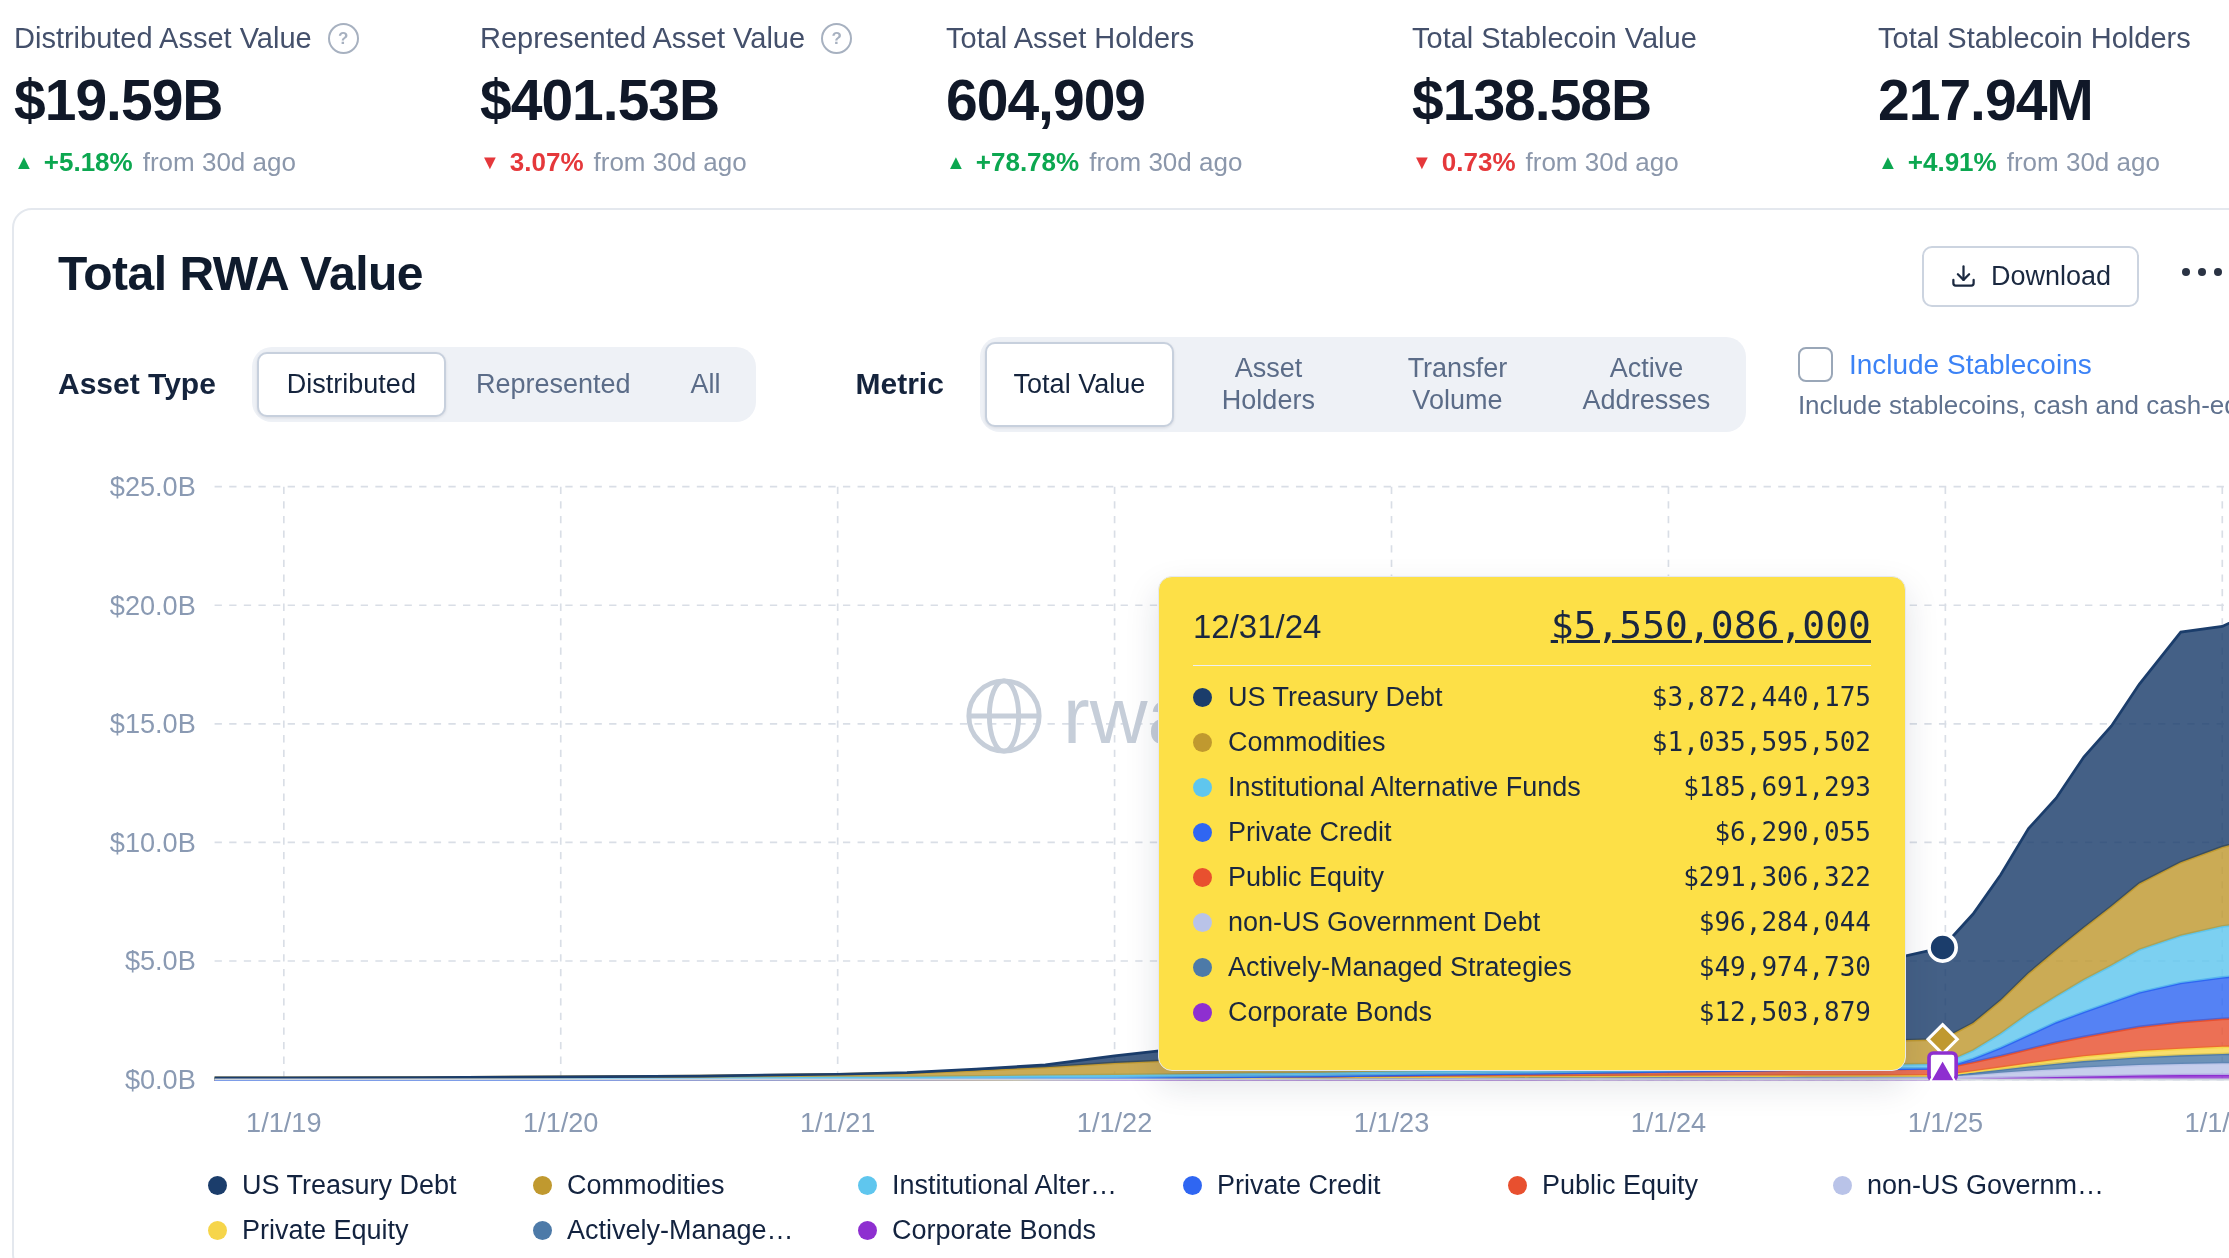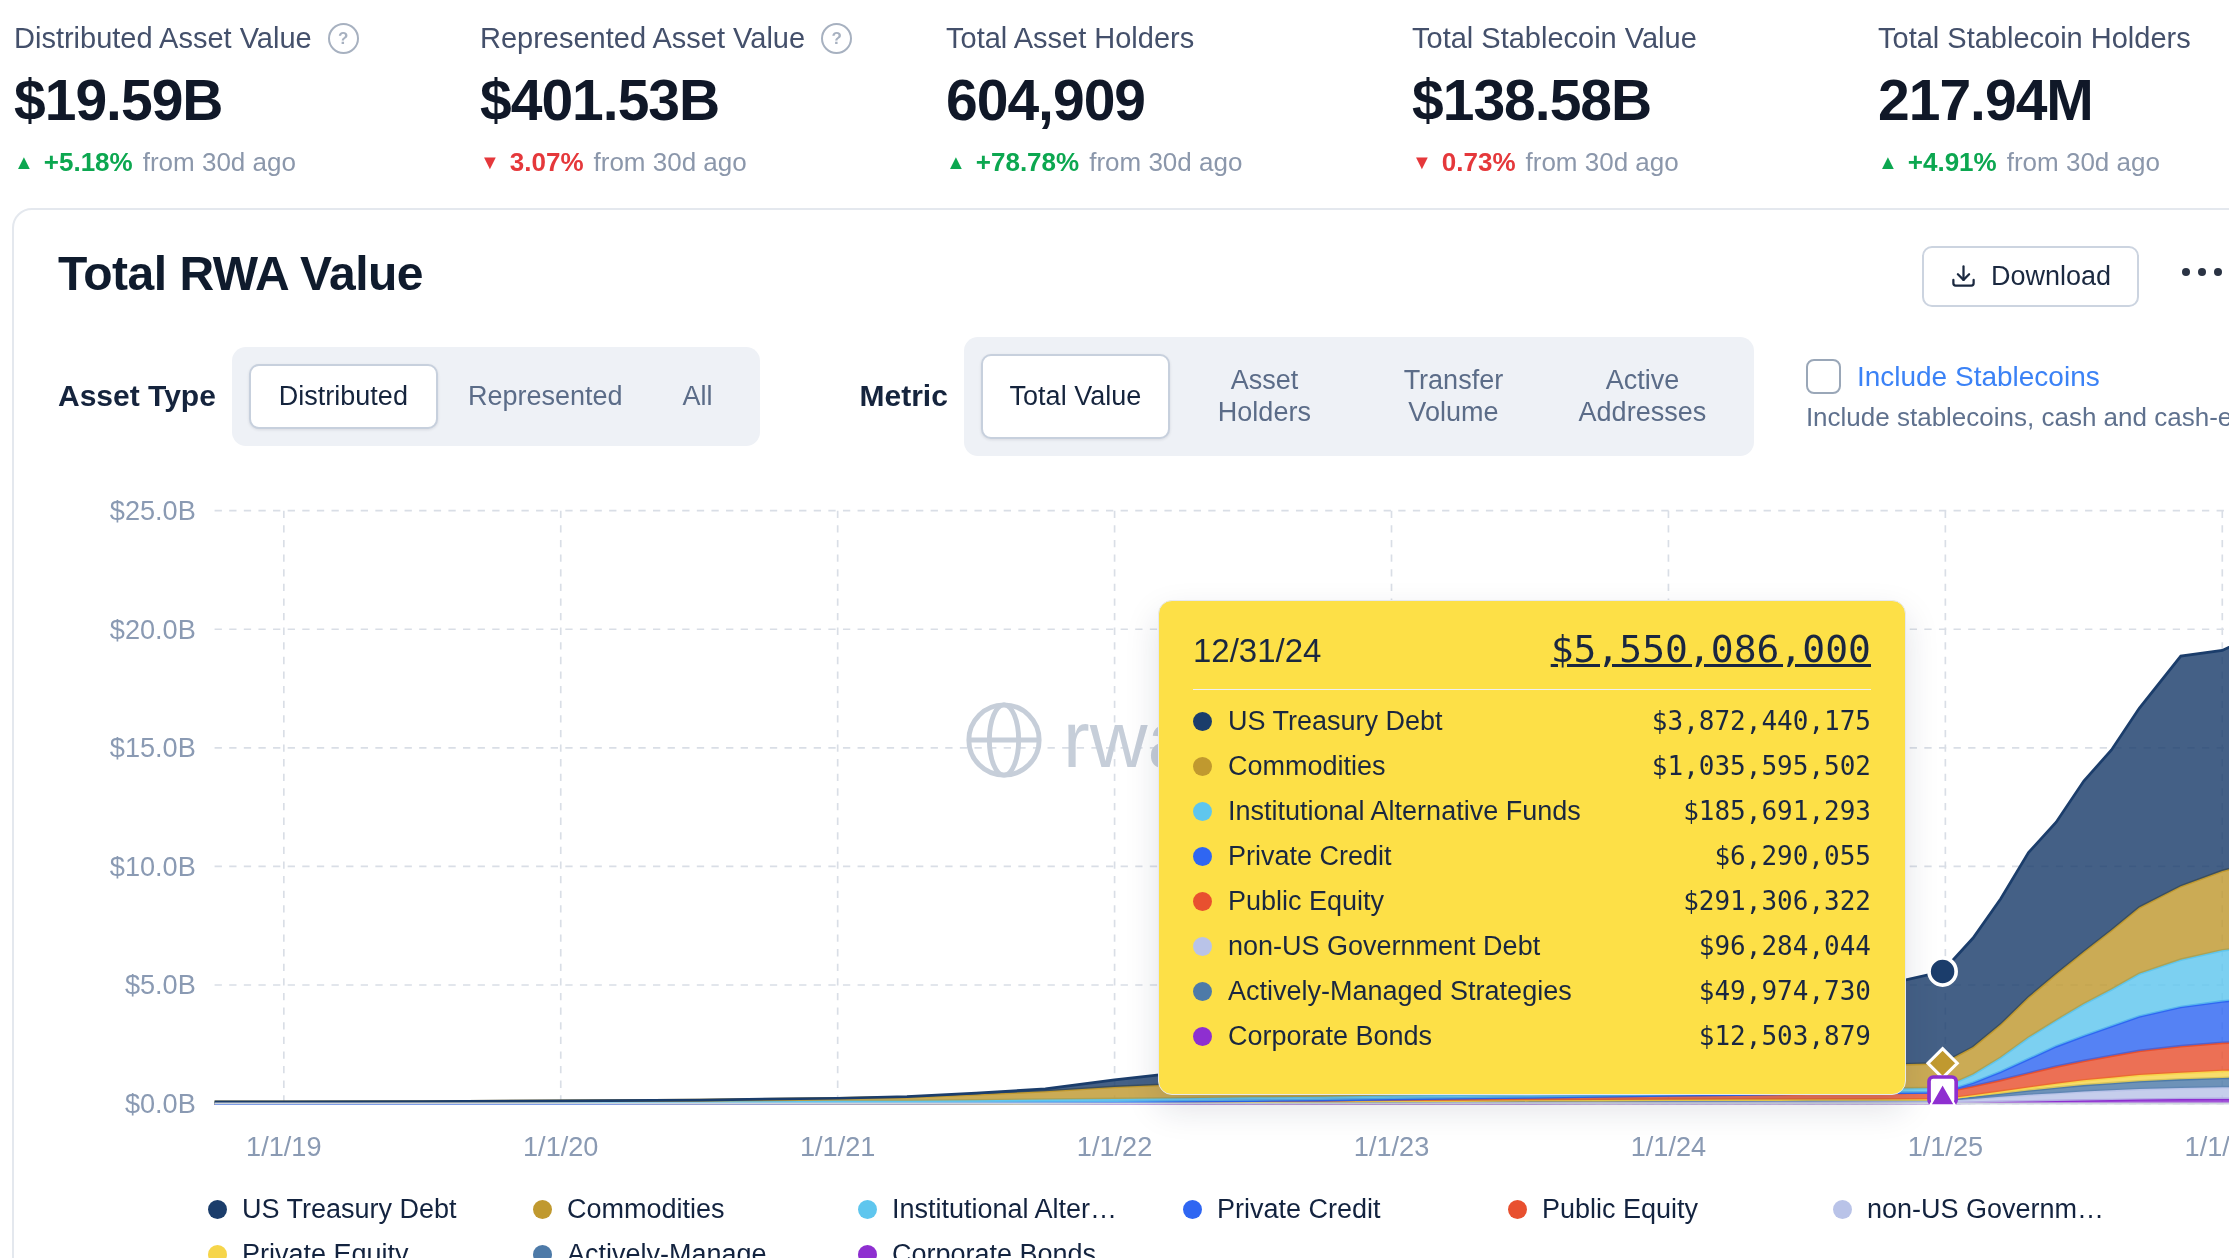--- a/index.html
+++ b/index.html
@@ -24,21 +24,21 @@
     border-radius:20px;padding:36px 0 0 44px;position:relative;box-sizing:border-box;}
   .card-title{margin:0;font-size:48px;font-weight:700;color:#0f1b2d;letter-spacing:-0.5px;}
   .download-btn{position:absolute;left:1908px;top:36px;display:flex;align-items:center;gap:14px;
     background:#fff;border:2px solid #ccd4e0;border-radius:10px;padding:13px 26px;
     font-size:27px;color:#1b2940;font-family:inherit;cursor:pointer;}
   .more-btn{position:absolute;left:2168px;top:58px;display:flex;gap:8px;cursor:pointer;}
   .more-btn i{width:8px;height:8px;border-radius:50%;background:#2a3344;display:block;}
   
   .controls{margin-top:36px;display:flex;align-items:center;}
   .ctl-label{font-size:30px;font-weight:700;color:#15243d;flex:0 0 auto;}
-  .seg{background:#eef1f6;border-radius:14px;padding:17px;display:flex;align-items:stretch;margin-left:16px;}
+  .seg{background:#eef1f6;border-radius:20px;padding:5px;display:flex;align-items:stretch;margin-left:36px;}
   .seg-opt{font-size:27px;color:#5b6c88;padding:14px 28px;border-radius:10px;border:2px solid transparent;
     display:flex;align-items:center;justify-content:center;text-align:center;line-height:1.2;cursor:pointer;white-space:nowrap;}
   .seg-opt.selected{background:#fff;border-color:#c7d0dd;color:#15243d;font-weight:500;box-shadow:0 1px 3px rgba(16,24,40,.10);}
   .metric-label{margin-left:100px;}
   .seg.metric .seg-opt{width:165px;padding:8px 10px;white-space:normal;}
   .cb-block{margin-left:52px;display:flex;flex-direction:column;}
   .cb-row{display:flex;align-items:center;gap:16px;}
   .checkbox{width:31px;height:31px;border:2.5px solid #9aa7b8;border-radius:8px;background:#fff;flex:0 0 auto;cursor:pointer;}
   .cb-label{font-size:28px;font-weight:500;color:#3b82f6;white-space:nowrap;}
   .cb-desc{font-size:26px;color:#5f718e;margin-top:8px;white-space:nowrap;}

